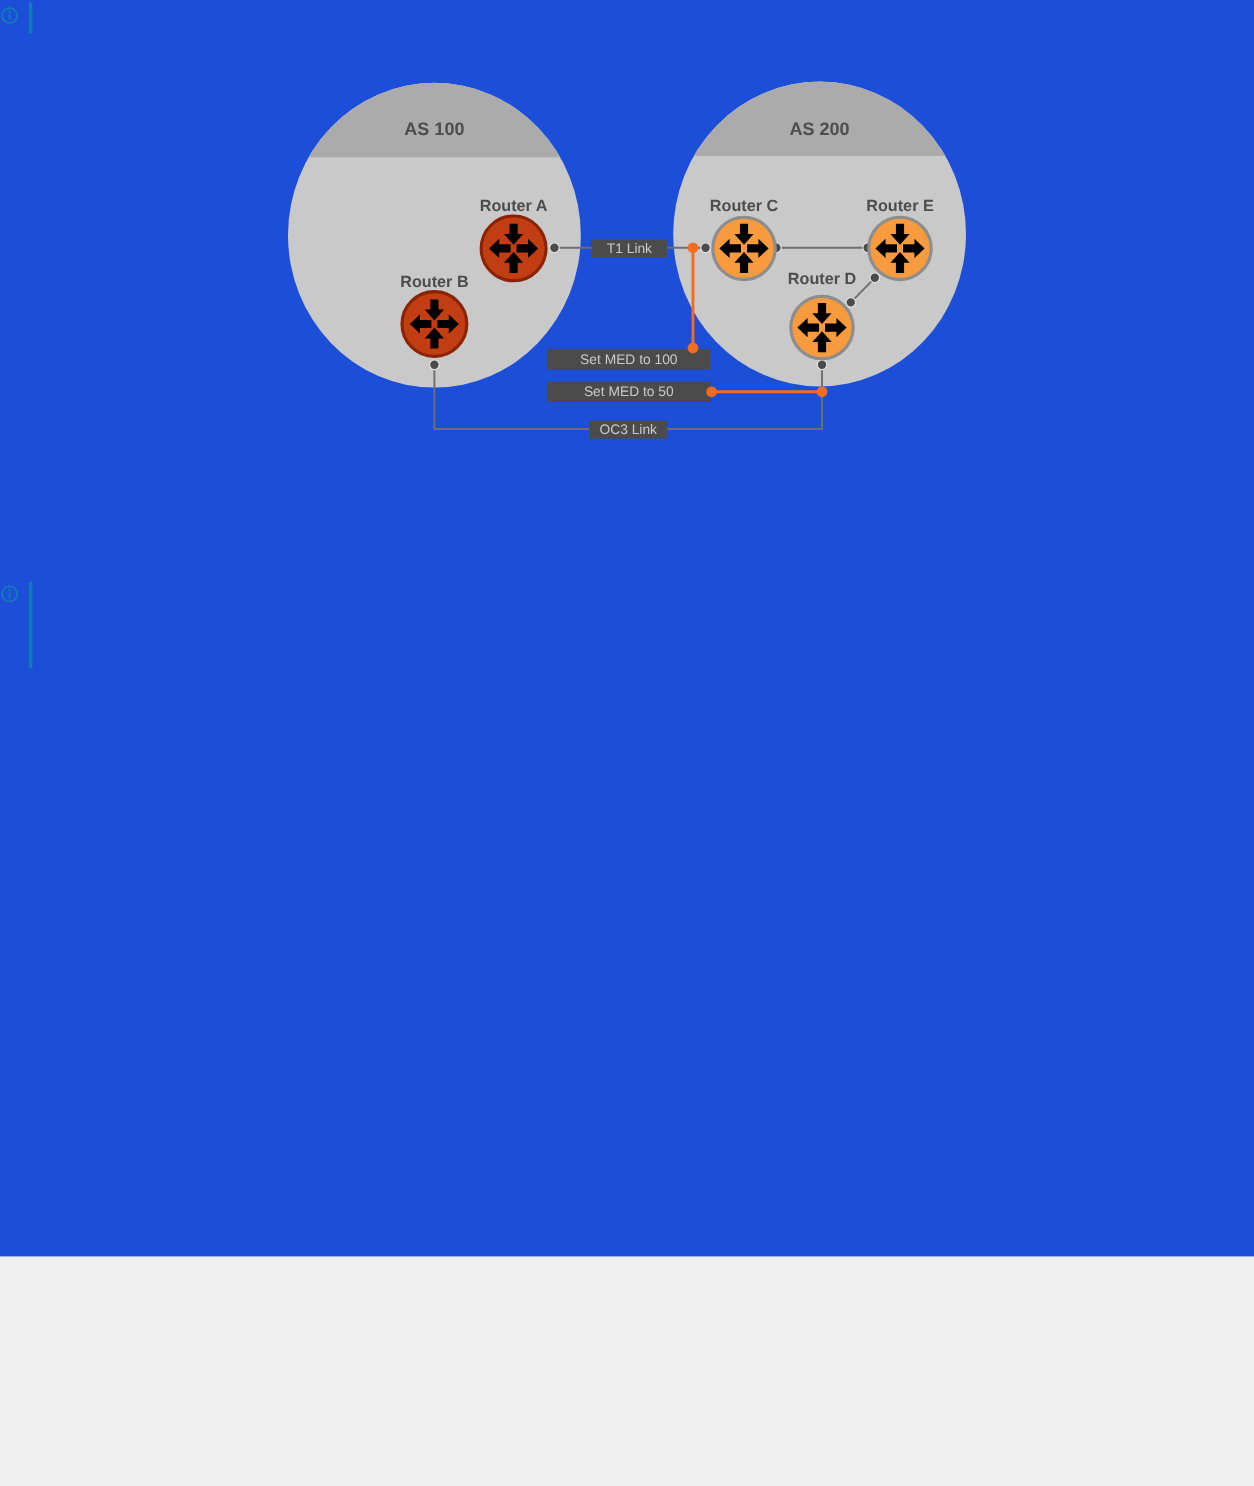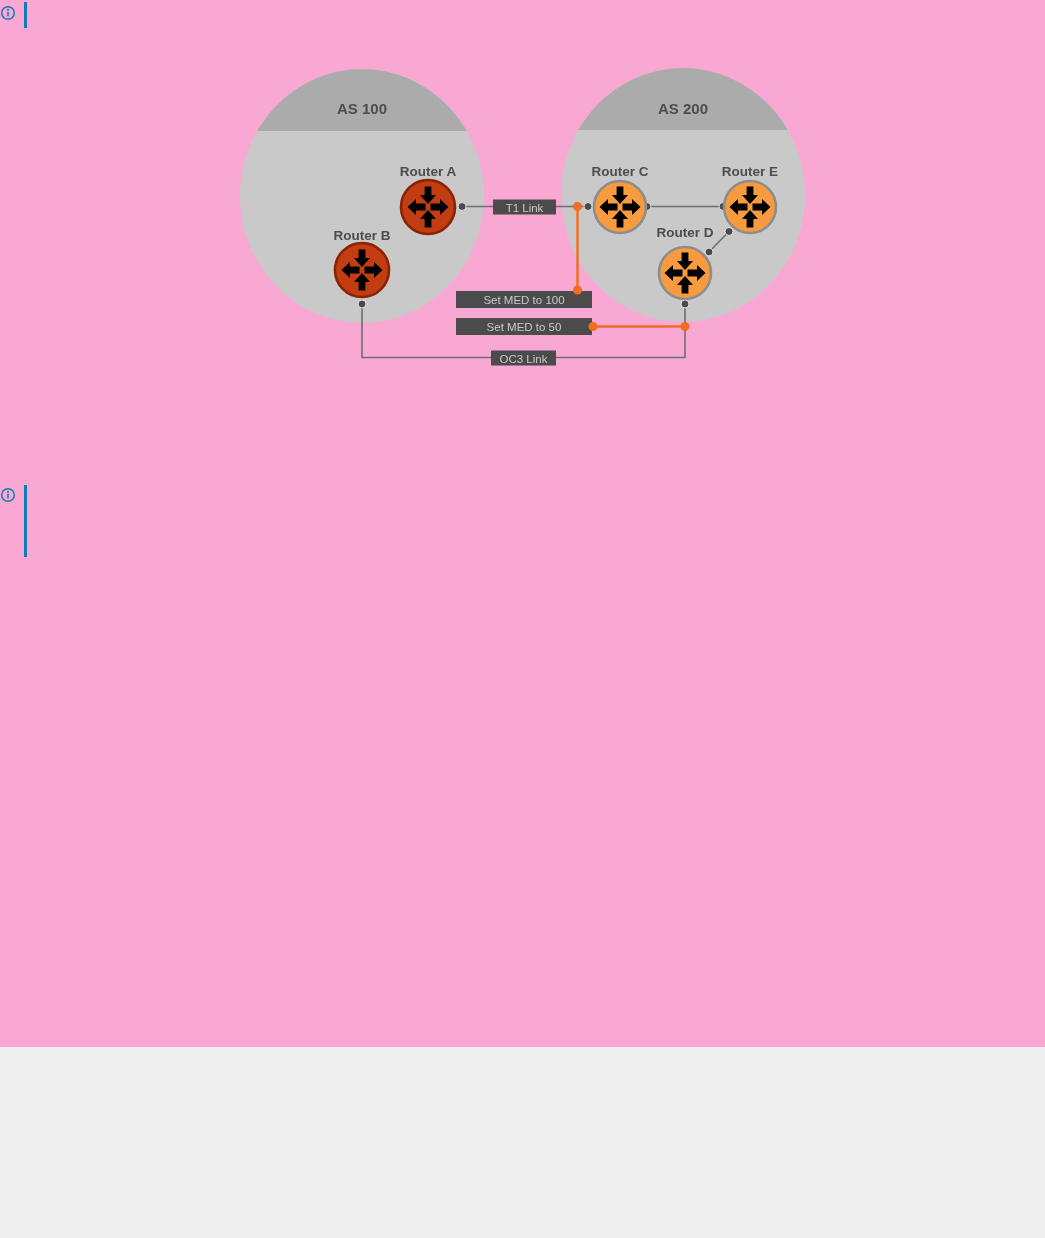--- a/index.html
+++ b/index.html
@@ -8,21 +8,21 @@
     background: #ffffff;
     width: 1045px;
     height: 1238px;
     overflow: hidden;
     font-family: "Liberation Sans", sans-serif;
   }
   .page {
     position: relative;
     width: 1045px;
     height: 1068px;
-    background: #f9a8d4;
+    background: #1d4ed8;
     text-decoration: underline;
   }
   .note {
     position: absolute;
     left: 0;
   }
   .note-icon {
     position: absolute;
     left: 0;
     top: 0;

